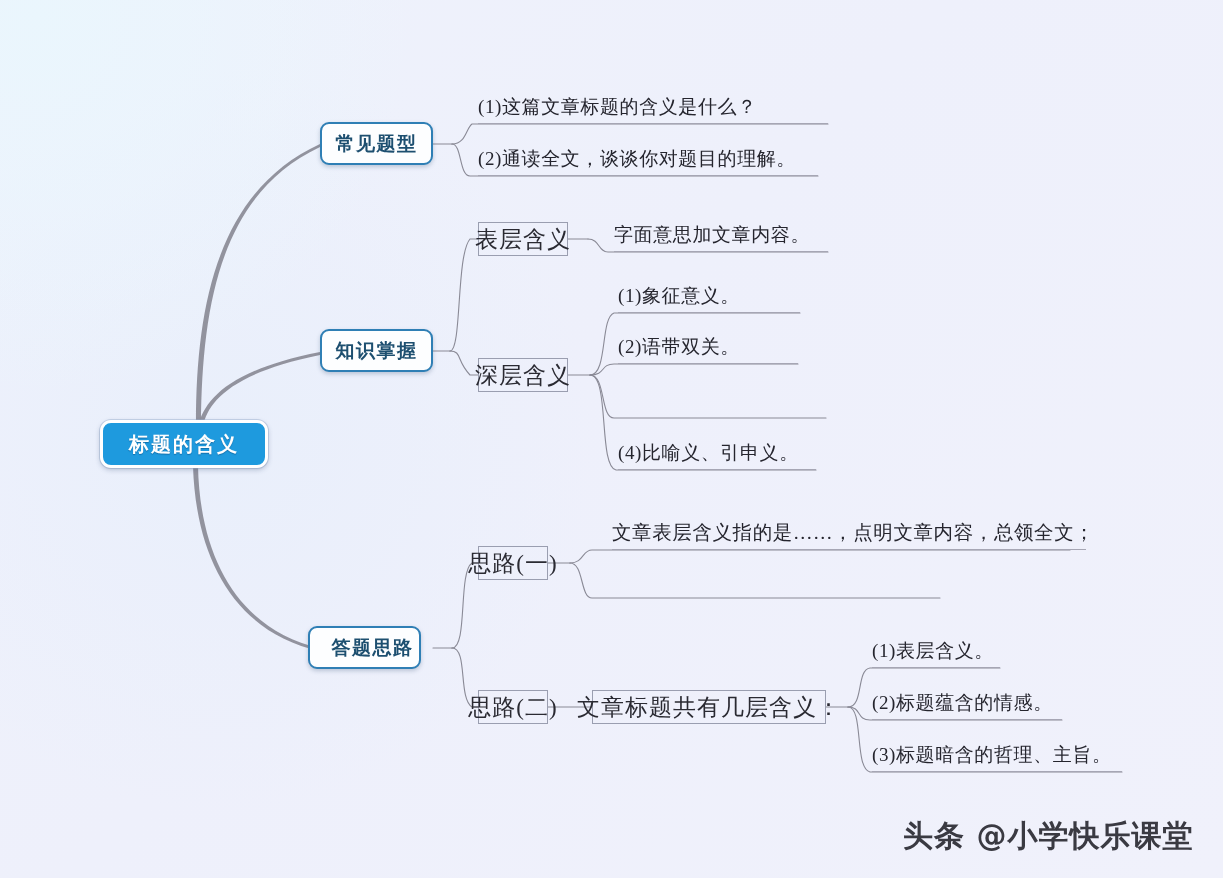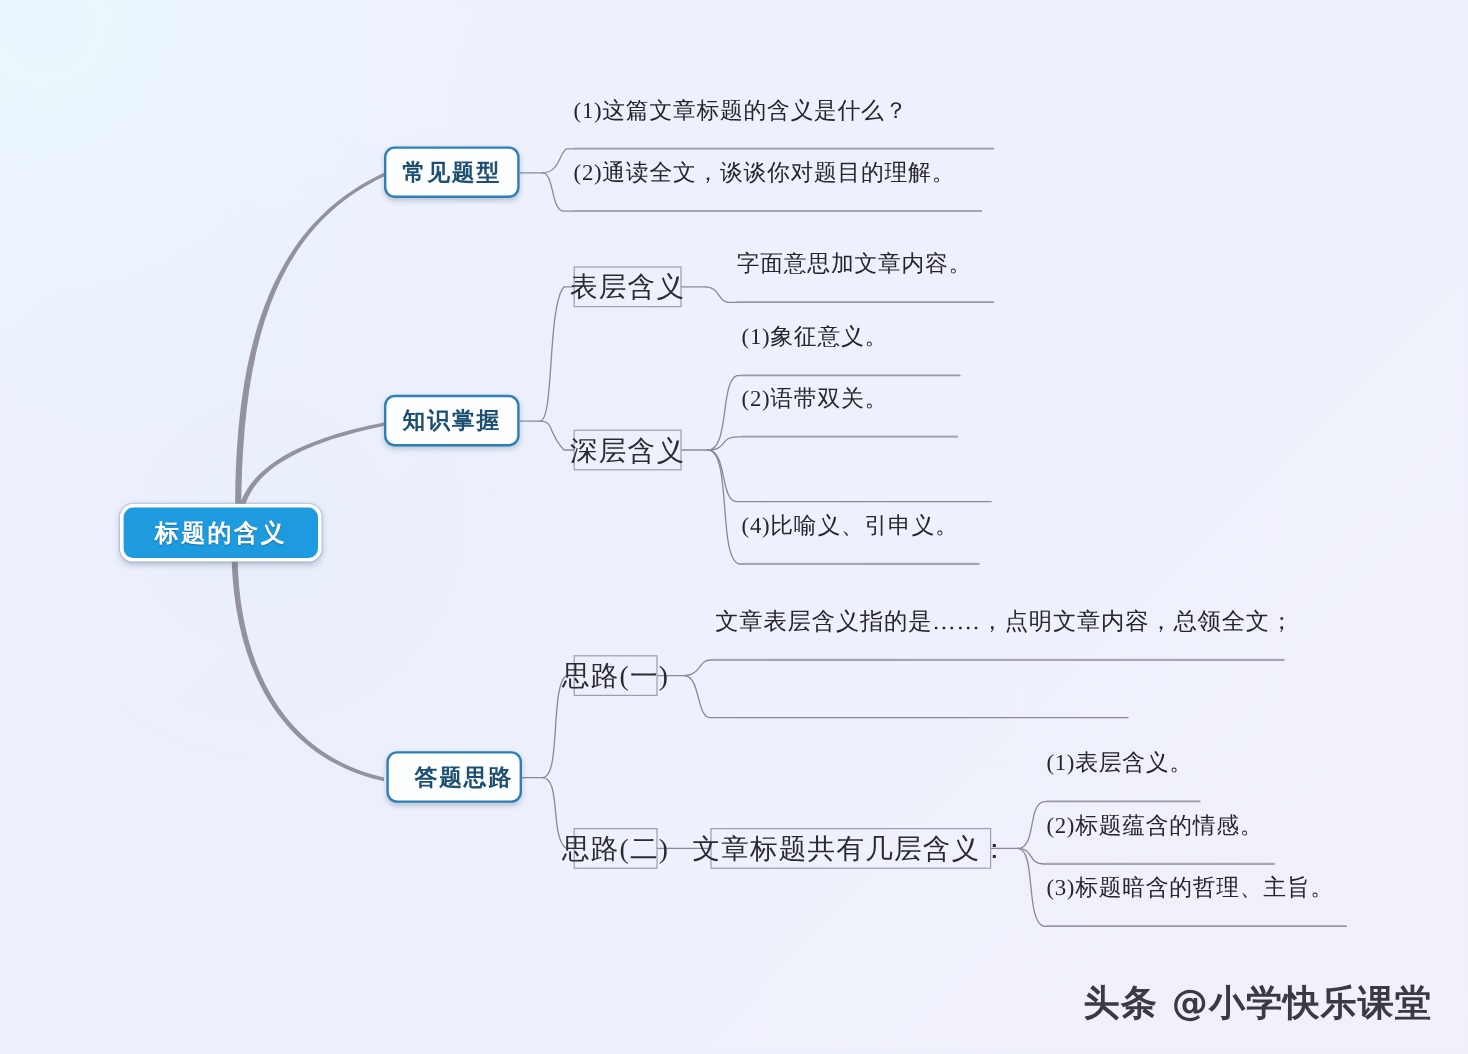--- a/index.html
+++ b/index.html
@@ -86,23 +86,23 @@
   
   .leaf {
     position: absolute;
     box-sizing: border-box;
     display: flex;
     align-items: flex-end;
     color: #25252e;
     font-size: 19px;
     letter-spacing: 0.6px;
     white-space: nowrap;
-    padding-bottom: 18px;
-  }
-  .leaf-lg { font-size: 19.5px; }
+    padding-bottom: 3px;
+  }
+  .leaf-lg { font-size: 19.5px; margin-left: 16px; }
 
   
   .watermark {
     position: absolute;
     color: #2b2b33;
     font-family: "DejaVu Sans", "Liberation Sans", sans-serif;
     font-size: 30px;
     font-weight: bold;
     letter-spacing: 1px;
     white-space: nowrap;
@@ -159,21 +159,21 @@
       <path d="M 848,707 C 864,707 854,768 870,772 L 1122,772" stroke-width="1.1"></path>
     </g>
   </svg>
 
   <div class="root-node" style="left:100px; top:420px; width:168px; height:48px;">标题的含义</div>
 
   <div class="branch-node" style="left:320px; top:122px; width:113px; height:43px;">常见题型</div>
 
   <div class="branch-node" style="left:320px; top:329px; width:113px; height:43px;">知识掌握</div>
 
-  <div class="branch-node" style="left:322px; top:626px; width:113px; height:43px;padding-left:16px;">答题思路</div>
+  <div class="branch-node" style="left:308px; top:626px; width:113px; height:43px;padding-left:16px;">答题思路</div>
 
   <div class="leaf" style="left:478px; top:98px; width:350px; height:26px; border-bottom:1px solid #a6a6b4;">(1)这篇文章标题的含义是什么？</div>
 
   <div class="leaf" style="left:478px; top:150px; width:340px; height:26px; border-bottom:1px solid #a6a6b4;">(2)通读全文，谈谈你对题目的理解。</div>
 
   <div class="box-node" style="left:478px; top:222px; width:90px; height:34px;">表层含义</div>
 
   <div class="leaf" style="left:614px; top:226px; width:214px; height:26px; border-bottom:1px solid #a6a6b4;">字面意思加文章内容。</div>
 
   <div class="box-node" style="left:478px; top:358px; width:90px; height:34px;">深层含义</div>

